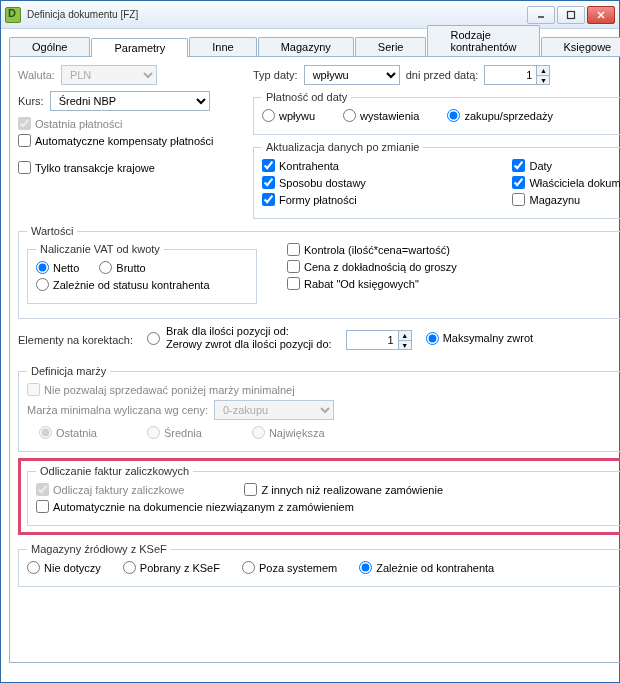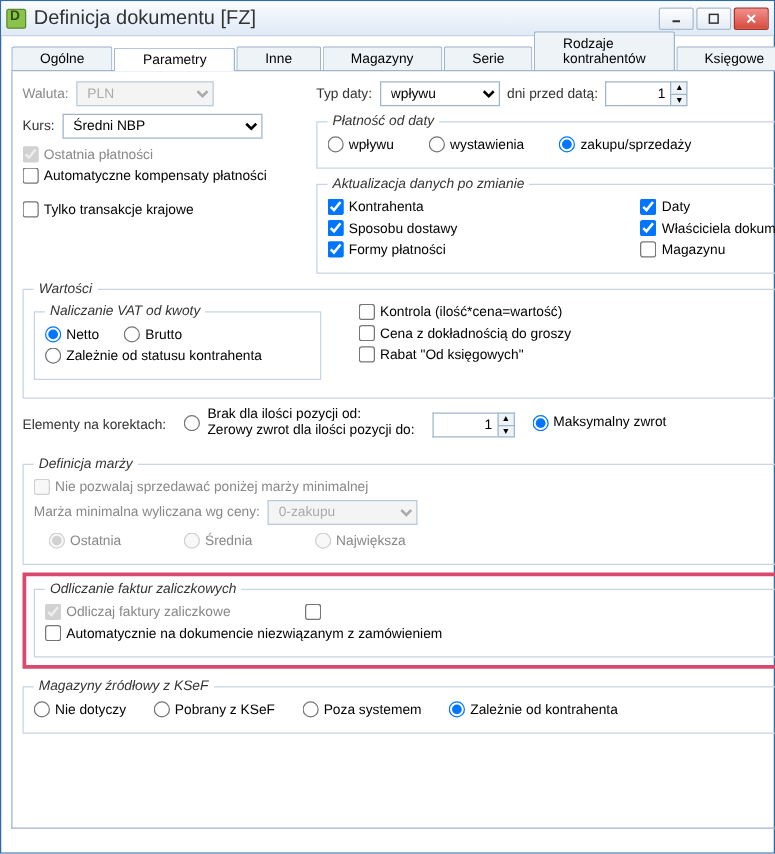--- a/index.html
+++ b/index.html
@@ -3,21 +3,21 @@
 <meta charset="utf-8">
 <style>
 * { box-sizing: border-box; margin: 0; padding: 0; font-family: "Segoe UI", Tahoma, sans-serif; font-size: 11px; }
 body { background: #fff; width: 620px; height: 683px; overflow: hidden; }
 
 
 .window { width: 620px; height: 683px; border: 1px solid #2f6aa8; background: #fff; }
 .titlebar { height: 28px; background: linear-gradient(#fafcff, #dfeaf6); display: flex; align-items: center; padding: 0 4px; border-bottom: 1px solid #c8d4e2; }
 .titlebar .app-icon { width: 16px; height: 16px; background: #8bc34a; border: 1px solid #5a8a2a; border-radius: 2px; margin-right: 6px; position: relative; }
 .titlebar .app-icon:before { content: "D"; position: absolute; left: 2px; top: -1px; font-weight: bold; color: #2d5016; }
-.titlebar .title { flex: 1; color: #333; font-size: 16px; }
+.titlebar .title { flex: 1; color: #333; font-size: 10px; }
 .winbtns { display: flex; gap: 2px; }
 .winbtn { width: 28px; height: 18px; border: 1px solid #a9bcd0; background: linear-gradient(#fdfdfe,#e5ecf5); border-radius: 2px; display:flex; align-items:center; justify-content:center; }
 .winbtn.close { background: linear-gradient(#f28f8b,#d74b3e); border-color:#a63328; color:#fff; }
 .winbtn svg { width: 10px; height: 10px; }
 
 .client { display: flex; height: calc(100% - 28px); }
 .main { flex: 1; padding: 6px 6px 6px 8px; position: relative; }
 .sidebar { width: 34px; background: #eef3f8; border-left: 1px solid #c8d4e2; display:flex; flex-direction:column; align-items:center; padding-top:6px; gap:6px; }
 .sidebtn { width: 26px; height: 26px; border: 1px solid #9fb5cc; background: linear-gradient(#fdfdff,#e7eef7); border-radius: 3px; display:flex; align-items:center; justify-content:center; }
 .sidebar .spacer { flex:1; }
@@ -42,21 +42,21 @@
 .spin input { width:52px; text-align:right; border-right:none; }
 .spin .spbtns { display:flex; flex-direction:column; }
 .spin .spbtns div { width:14px; height:10px; border:1px solid #9fb5cc; background:#eef3f8; font-size:7px; display:flex; align-items:center; justify-content:center; }
 .spin .spbtns div:first-child { border-bottom:none; }
 
 .chk, .rad { display:flex; align-items:center; gap:4px; margin-bottom:4px; }
 .chk input, .rad input { width:13px; height:13px; }
 .chk.disabled, .rad.disabled { color:#888; }
 
 fieldset.group { border:1px solid #c8d4e2; padding:6px 8px 8px 8px; margin-bottom:6px; position:relative; }
-fieldset.group > legend { padding:0 4px; color:#333; background:#fff;font-style:italic; }
+fieldset.group > legend { padding:0 4px; color:#333; background:#fff; }
 
 .cols2 { display:flex; gap:24px; }
 .cols2 > div { flex:1; }
 
 .hl { border:3px solid #d9486e; border-radius:0; padding:4px 6px 6px 6px; margin-bottom:8px; }
 
 .elem-row { display:flex; align-items:center; gap:14px; margin:6px 0 10px 0; }
 .elem-row .olabel { display:flex; flex-direction:column; line-height:1.2; }
 
 </style>
@@ -104,21 +104,21 @@
         </div>
       </div>
 
       <div class="content">
 
         <div class="rowtop">
 
           <div class="col" style="max-width:215px">
             <div class="row">
               <label class="lbl" style="color:#888">Waluta:</label>
-              <select disabled="" style="width:110px"><option>PLN</option></select>
+              <select disabled="" style="width:96px"><option>PLN</option></select>
             </div>
             <div class="row">
               <label class="lbl">Kurs:</label>
               <select style="width:160px"><option>Średni NBP</option></select>
             </div>
             <div class="chk disabled">
                 <input type="checkbox" checked="" disabled="" style="">
                 <span>Ostatnia płatności</span>
               </div>
             <div class="chk">
@@ -288,20 +288,21 @@
         <div class="hl">
           <fieldset class="group" style="border:1px solid #c8d4e2; margin:0">
             <legend>Odliczanie faktur zaliczkowych</legend>
             <div style="display:flex; gap:60px">
               <label class="chk disabled">
                   <input type="checkbox" checked="" disabled="" style="">
                   <span>Odliczaj faktury zaliczkowe</span>
                 </label>
               <label class="chk">
                   <input type="checkbox" style="">
+                  <span>Z innych niż realizowane zamówienie</span>
                 </label>
             </div>
             <label class="chk">
                 <input type="checkbox" style="">
                 <span>Automatycznie na dokumencie niezwiązanym z zamówieniem</span>
               </label>
           </fieldset>
         </div>
 
         <fieldset class="group">

